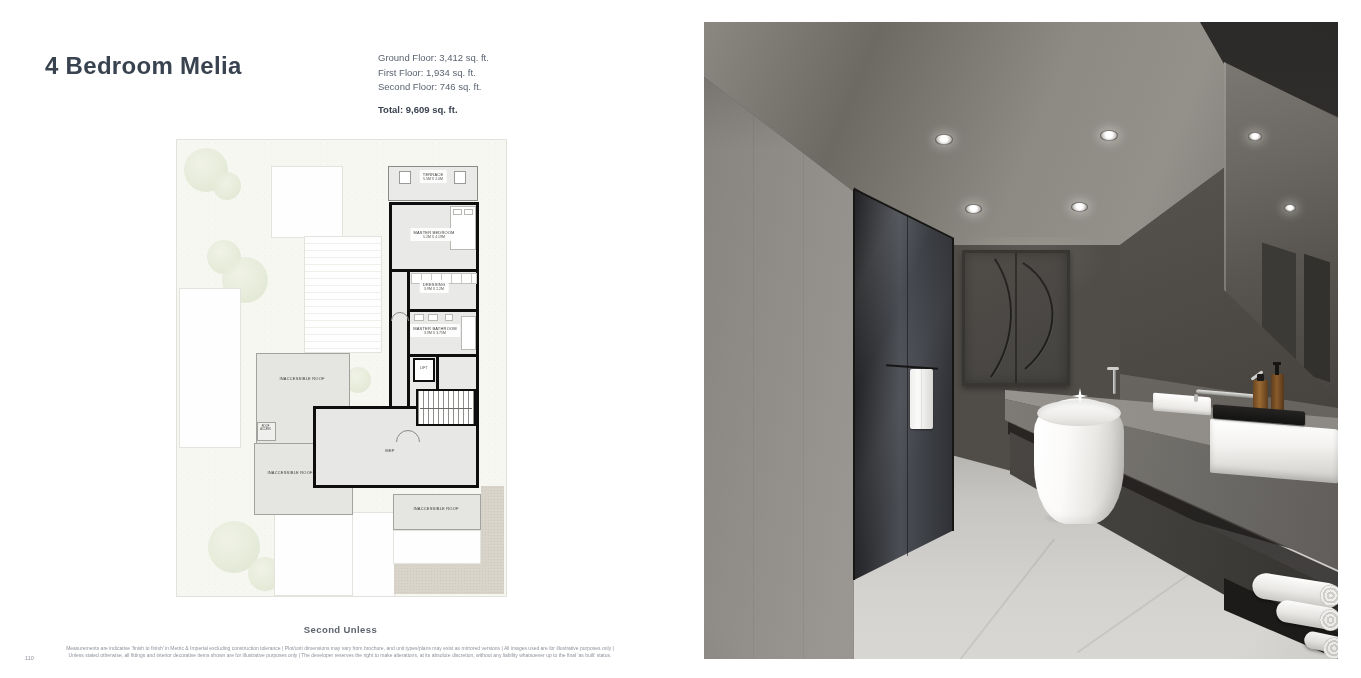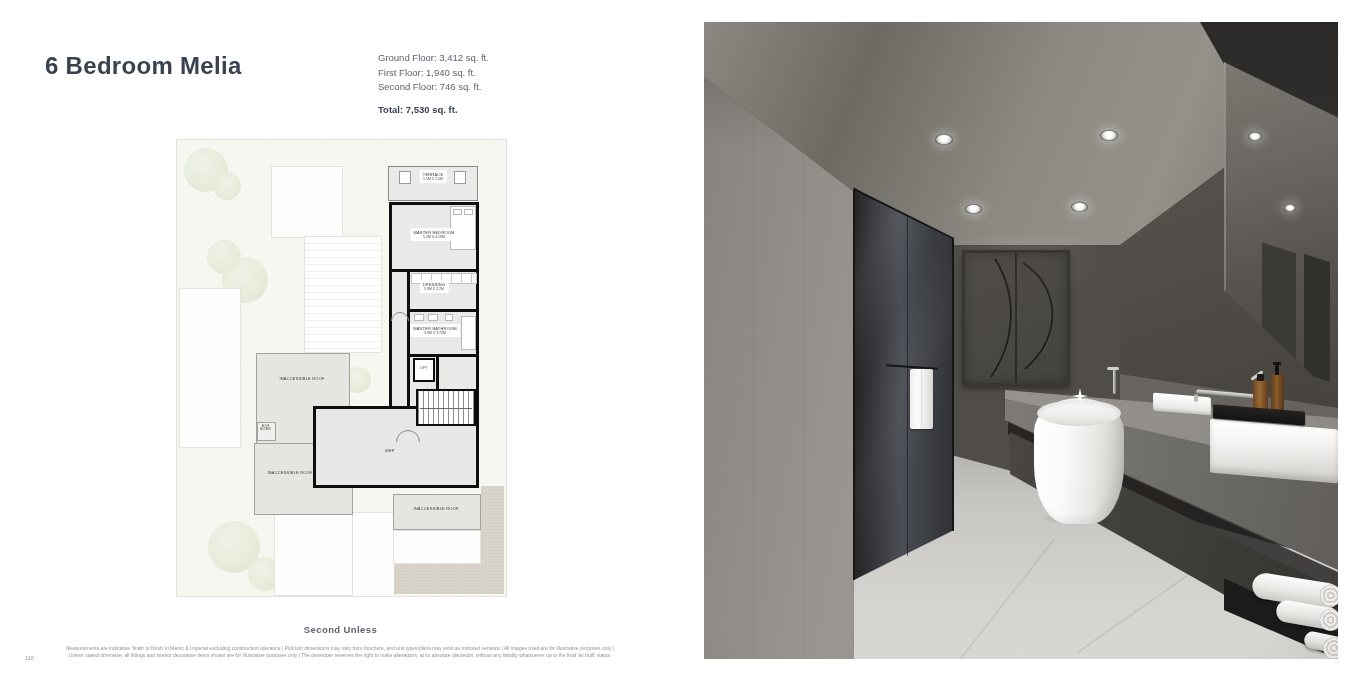--- a/index.html
+++ b/index.html
@@ -124,28 +124,28 @@
            background:repeating-radial-gradient(circle at 50% 50%,#f5f4f2 0 2px,#d3d2cf 2px 4px);}
   .ph-chrome{position:absolute;background:linear-gradient(180deg,#e8e8e6,#8e8e8a);border-radius:2px;}
   .ph-vignette{background:radial-gradient(120% 120% at 45% 45%,transparent 55%,rgba(18,16,14,0.28) 100%);pointer-events:none;}
 </style>
 </head>
 <body>
 
 <div class="page">
 
   <div class="title">
-    <div>6 Bedroom Melia</div>
+    <div>4 Bedroom Melia</div>
   </div>
 
   <div class="areas">
     <div>Ground Floor: 3,412 sq. ft.</div>
-    <div>First Floor: 1,940 sq. ft.</div>
+    <div>First Floor: 1,934 sq. ft.</div>
     <div>Second Floor: 746 sq. ft.</div>
-    <div class="total">Total: 7,530 sq. ft.</div>
+    <div class="total">Total: 9,609 sq. ft.</div>
   </div>
 
   <div class="plan">
 
     <div class="tree" style="left:7px;top:8px;width:44px;height:44px;"></div>
     <div class="tree" style="left:36px;top:32px;width:28px;height:28px;"></div>
     <div class="tree" style="left:30px;top:100px;width:34px;height:34px;"></div>
     <div class="tree" style="left:45px;top:117px;width:46px;height:46px;"></div>
     <div class="tree" style="left:168px;top:227px;width:26px;height:26px;"></div>
     <div class="tree" style="left:31px;top:381px;width:52px;height:52px;"></div>

